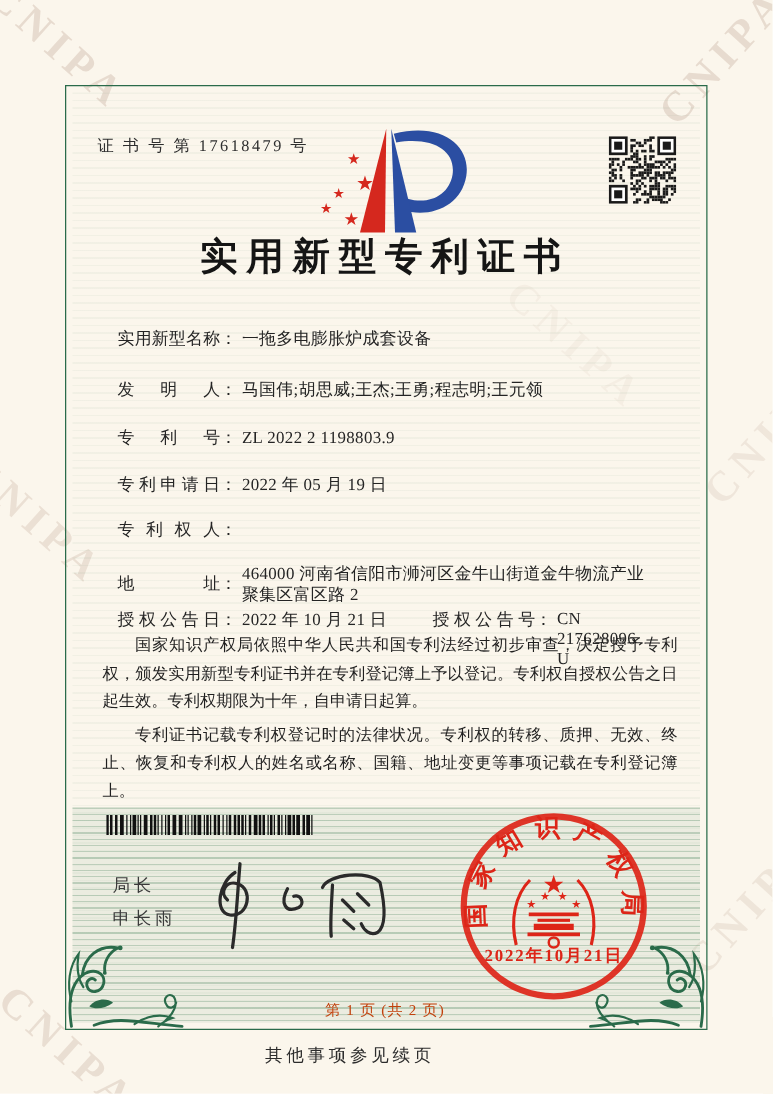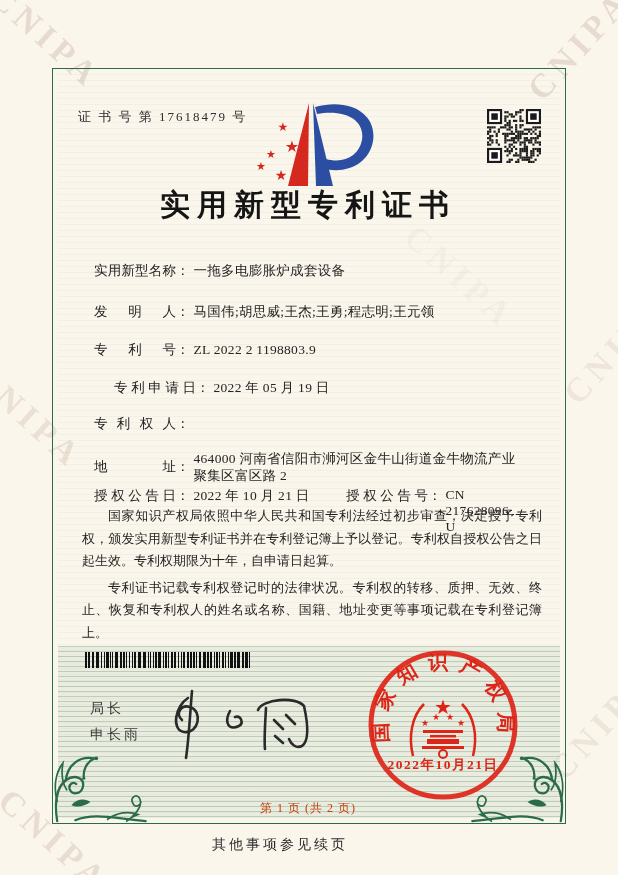--- a/index.html
+++ b/index.html
@@ -358,21 +358,21 @@
     <div class="frow" style="top:47px;">
       <span class="flabel">发明人</span>
         <span class="fcolon">：</span>
       <span class="fvalue">马国伟;胡思威;王杰;王勇;程志明;王元领</span>
     </div>
     <div class="frow" style="top:85px;">
       <span class="flabel">专利号</span>
         <span class="fcolon">：</span>
       <span class="fvalue">ZL 2022 2 1198803.9</span>
     </div>
-    <div class="frow" style="top:123px;margin-left:20px;">
+    <div class="frow" style="top:123px;">
       <span class="flabel">专利申请日</span>
         <span class="fcolon">：</span>
       <span class="fvalue">2022 年 05 月 19 日</span>
     </div>
     <div class="frow" style="top:159px;">
       <span class="flabel">专利权人</span>
         <span class="fcolon">：</span>
     </div>
     <div class="frow" style="top:194px;">
       <span class="flabel">地址</span>

